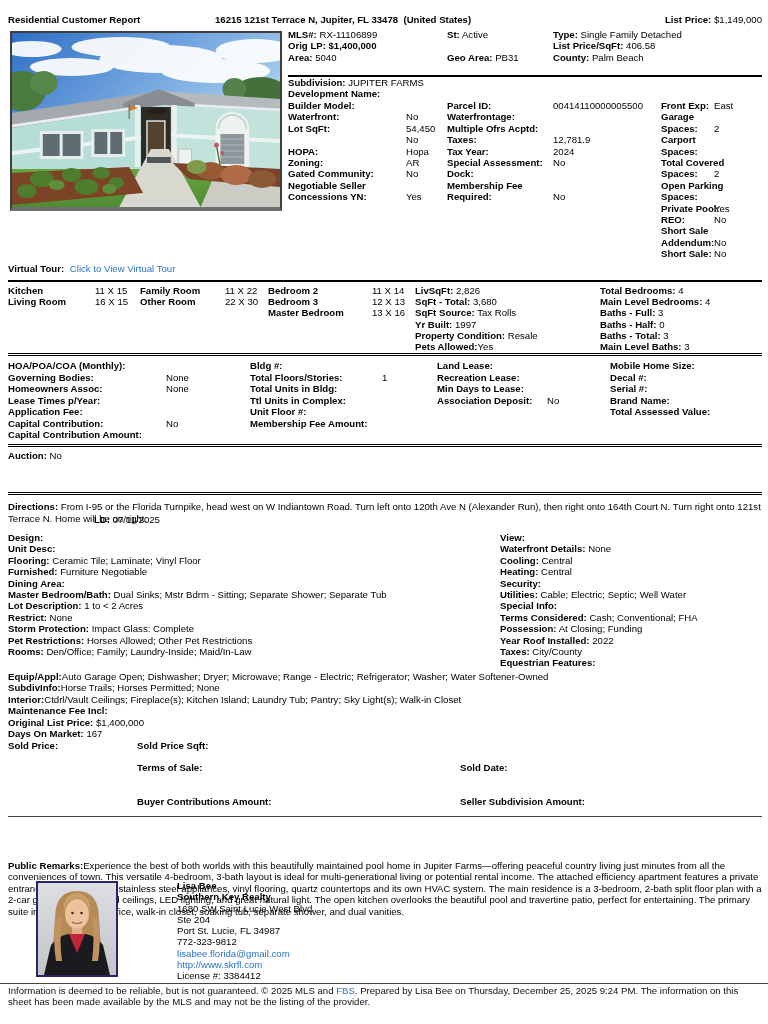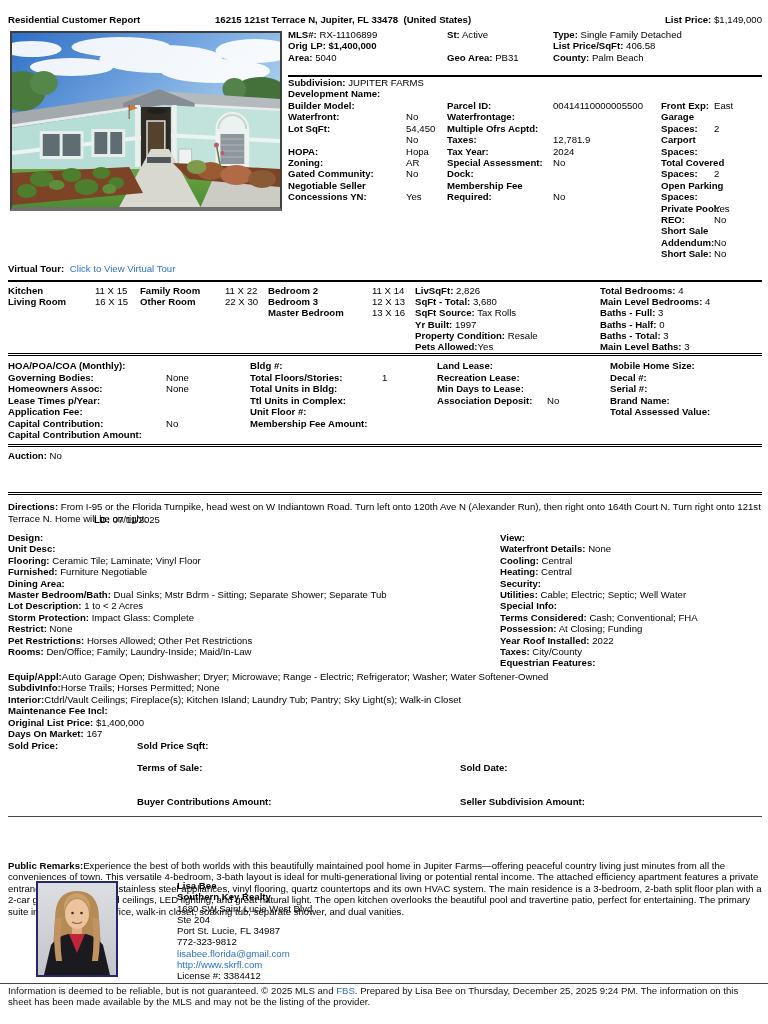--- a/index.html
+++ b/index.html
@@ -348,22 +348,22 @@
   </div>
 
   <div id="features-left" class="fcol">
       <div class="frow"><span class="b">Design:</span><span class="v"></span></div>
       <div class="frow"><span class="b">Unit Desc:</span><span class="v"></span></div>
       <div class="frow"><span class="b">Flooring:</span><span class="v"> Ceramic Tile; Laminate; Vinyl Floor</span></div>
       <div class="frow"><span class="b">Furnished:</span><span class="v"> Furniture Negotiable</span></div>
       <div class="frow"><span class="b">Dining Area:</span><span class="v"></span></div>
       <div class="frow"><span class="b">Master Bedroom/Bath:</span><span class="v"> Dual Sinks; Mstr Bdrm - Sitting; Separate Shower; Separate Tub</span></div>
       <div class="frow"><span class="b">Lot Description:</span><span class="v"> 1 to &lt; 2 Acres</span></div>
+      <div class="frow"><span class="b">Restrict:</span><span class="v"> None</span></div>
       <div class="frow"><span class="b">Storm Protection:</span><span class="v"> Impact Glass: Complete</span></div>
-      <div class="frow"><span class="b">Restrict:</span><span class="v"> None</span></div>
       <div class="frow"><span class="b">Pet Restrictions:</span><span class="v"> Horses Allowed; Other Pet Restrictions</span></div>
       <div class="frow"><span class="b">Rooms:</span><span class="v"> Den/Office; Family; Laundry-Inside; Maid/In-Law</span></div>
     </div>
   <div id="features-right" class="fcol">
       <div class="frow"><span class="b">View:</span><span class="v"></span></div>
       <div class="frow"><span class="b">Waterfront Details:</span><span class="v"> None</span></div>
       <div class="frow"><span class="b">Cooling:</span><span class="v"> Central</span></div>
       <div class="frow"><span class="b">Heating:</span><span class="v"> Central</span></div>
       <div class="frow"><span class="b">Security:</span><span class="v"></span></div>
       <div class="frow"><span class="b">Utilities:</span><span class="v"> Cable; Electric; Septic; Well Water</span></div>

